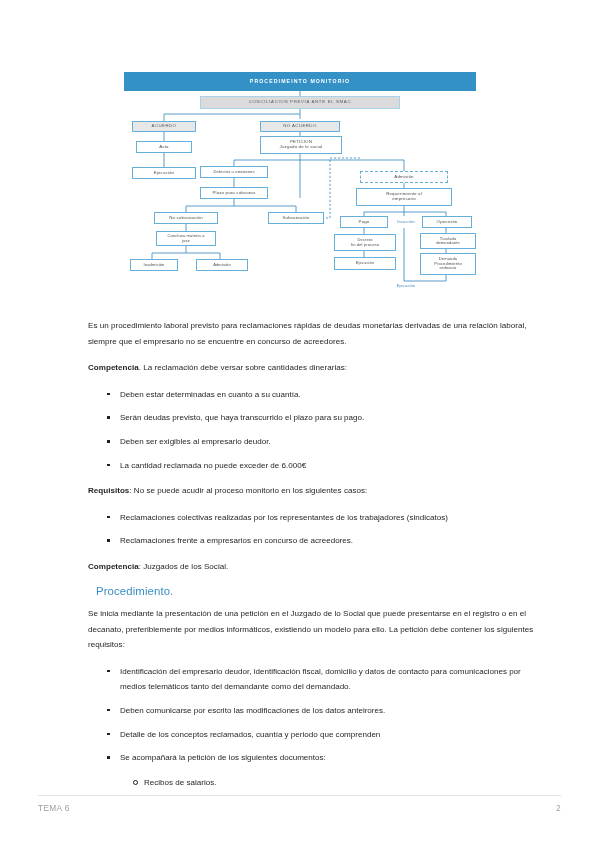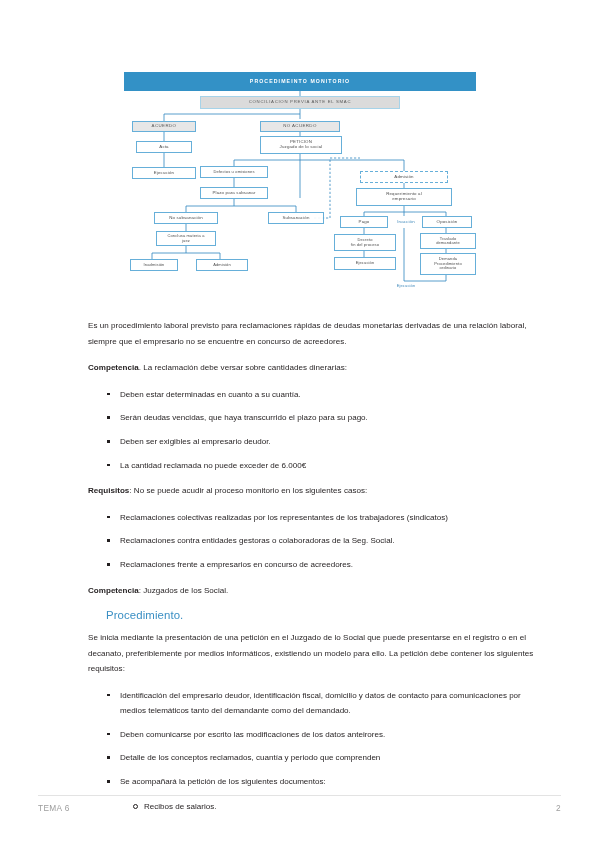--- a/index.html
+++ b/index.html
@@ -101,21 +101,21 @@
   p.para {
     margin: 0 0 11px 0;
     font-size: 8.05px;
     line-height: 15.5px;
     text-align: left;
     color: #231f20;
     letter-spacing: .02px;
   }
   p.para b { font-weight: bold; }
   h2.heading {
-    margin: 4px 0 9px 18px;
+    margin: 4px 0 9px 8px;
     font-size: 11.4px;
     font-weight: normal;
     color: #3a8fc4;
     letter-spacing: .1px;
   }
   ul.bul {
     margin: 0 0 10px 0;
     padding: 0 0 0 30px;
     list-style: none;
   }
@@ -360,30 +360,29 @@
   </div>
 
   <div class="content">
 
     <p class="para">Es un procedimiento laboral previsto para reclamaciones rápidas de deudas monetarias derivadas de una relación laboral, siempre que el empresario no se encuentre en concurso de acreedores.</p>
 
     <p class="para tight"><b>Competencia</b><span>. La reclamación debe versar sobre cantidades dinerarias:</span></p>
 
     <ul class="bul">
       <li>Deben estar determinadas en cuanto a su cuantía.</li>
-      <li>Serán deudas vencidas, que haya transcurrido el plazo para su pago.</li>
+      <li>Serán deudas previsto, que haya transcurrido el plazo para su pago.</li>
       <li>Deben ser exigibles al empresario deudor.</li>
       <li>La cantidad reclamada no puede exceder de 6.000€</li>
     </ul>
 
     <p class="para tight"><b>Requisitos</b><span>: No se puede acudir al proceso monitorio en los siguientes casos:</span></p>
 
     <ul class="bul">
       <li>Reclamaciones colectivas realizadas por los representantes de los trabajadores (sindicatos)</li>
-      <li>Reclamaciones contra entidades gestoras o colaboradoras de la Seg. Social.</li>
       <li>Reclamaciones frente a empresarios en concurso de acreedores.</li>
     </ul>
 
     <p class="para"><b>Competencia</b><span>: Juzgados de los Social.</span></p>
 
     <h2 class="heading">Procedimiento.</h2>
 
     <p class="para">Se inicia mediante la presentación de una petición en el Juzgado de lo Social que puede presentarse en el registro o en el decanato, preferiblemente por medios informáticos, existiendo un modelo para ello. La petición debe contener los siguientes requisitos:</p>
 
     <ul class="bul">

